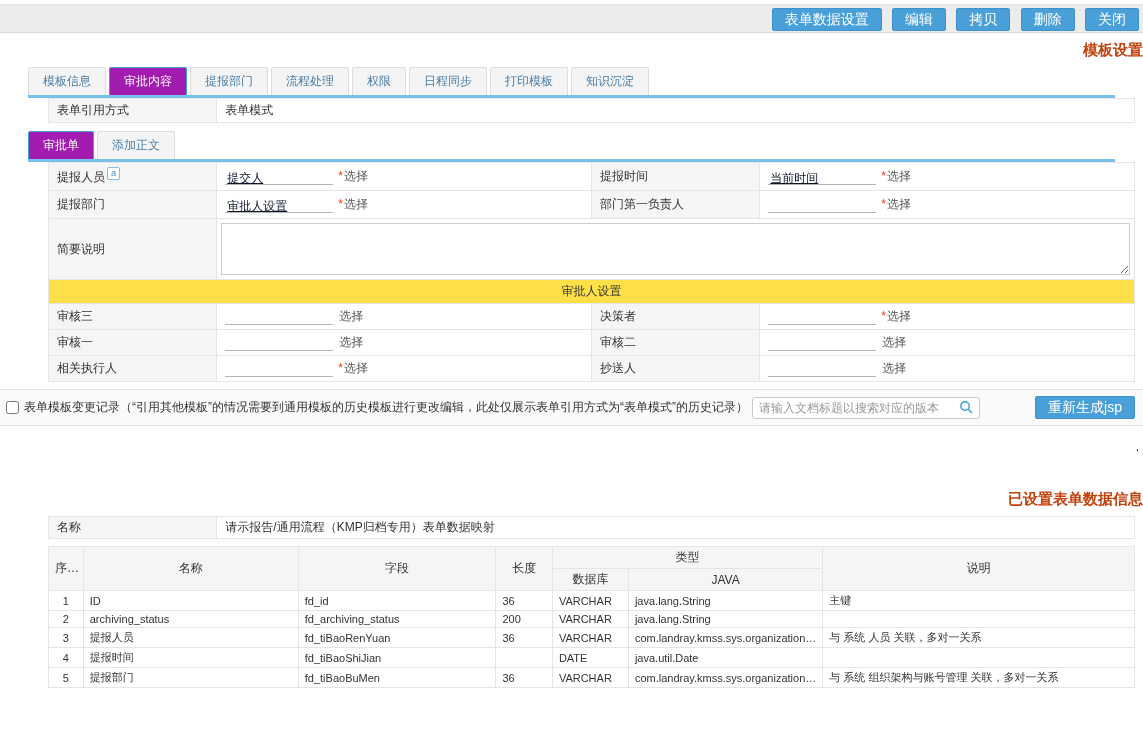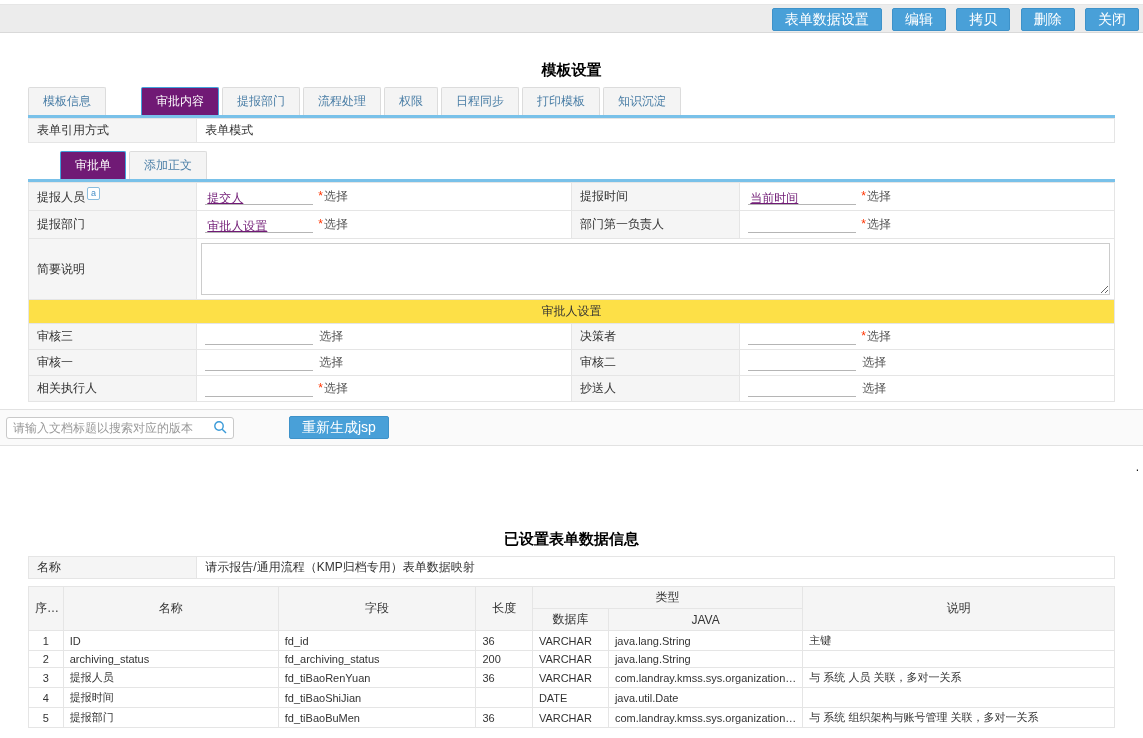--- a/index.html
+++ b/index.html
@@ -17,56 +17,55 @@
     padding:3px 4px; text-align:right; height:29px;
   }
   .btn {
     display:inline-block; vertical-align:middle;
     background:#49a0d8; border:1px solid #3e92c9; color:#fff;
     font-size:14px; line-height:15px; padding:3px 12px; margin-left:7px;
     border-radius:2px; cursor:pointer; font-family:inherit; white-space:nowrap;
   }
   .content { margin:0 28px; }
   .panel-title {
-    text-align:center; color:#000000; font-weight:bold; font-size:15px;
+    text-align:right; color:#c2410c; font-weight:bold; font-size:15px;
     padding:8px 0 7px;
-    margin-top:20px;
   }
   
   .tabs { display:flex; align-items:flex-end; }
   .tab {
     background:#f4f4f4; border:1px solid #dcdcdc; border-bottom:none;
     border-radius:2px 2px 0 0;
     padding:5px 14px; margin-right:3px; color:#4a7ea6; font-size:12px;
     cursor:pointer; white-space:nowrap;
   }
-  .tab.active { background:#701a75; color:#fff; border-color:#41a3dc;margin-left:32px; }
+  .tab.active { background:#a21caf; color:#fff; border-color:#41a3dc; }
   .tab-underline { height:3px; background:#79c1e9; }
   
-  table { border-collapse:collapse; width:100%; font-size:12px; table-layout:fixed; }
+  table { border-collapse:collapse; width:100%; font-size:12px; table-layout:fixed;margin-left:20px; }
   td, th { border:1px solid #e5e5e5; padding:3px 8px; overflow:hidden; white-space:nowrap; text-overflow:ellipsis; }
   td.lbl { background:#f5f5f5; }
   .kv-table { margin-top:0; }
   .kv-table td { height:24px; }
   .gap8 { height:8px; }
   .form-table td { height:28px; }
   .form-table td.section-head { background:#fde047; text-align:center; height:22px; }
   .form-table tr.appr td { height:26px; }
   .summary-cell { padding:4px; }
   textarea.summary {
     width:100%; height:52px; border:1px solid #ccc; background:#fff;
     font-family:inherit; font-size:12px; display:block; resize:both;
   }
   
   .ufield {
     display:inline-block; min-width:108px;
     border-bottom:1px solid #b5b5b5; padding:0 2px 1px; height:15px;
     vertical-align:bottom;
   }
-  .ufield a { color:#701a75; text-decoration:underline; cursor:pointer; }
+  .ufield a { color:#0f172a; text-decoration:underline; cursor:pointer; }
   .req { color:#f30; margin:0 1px 0 5px; }
   .req:empty { margin:0 0 0 6px; }
   .action { color:#555; cursor:pointer; }
   .info-icon {
     display:inline-block; width:13px; height:13px; line-height:11px;
     border:1px solid #8abcdd; border-radius:2px; color:#4a90c8;
     font-size:9px; text-align:center; background:#fff;
     vertical-align:super; margin-left:2px; cursor:pointer;
   }
   
@@ -216,20 +215,24 @@
         <td class="lbl">抄送人</td>
         <td>
           <span class="ufield"></span><span class="req"></span><span class="action">选择</span>
         </td>
       </tr>
     </tbody>
       </table>
   </div>
 
   <div class="history-strip">
+    <div class="history-left">
+      <input type="checkbox" style="">
+      <span>表单模板变更记录（“引用其他模板”的情况需要到通用模板的历史模板进行更改编辑，此处仅展示表单引用方式为“表单模式”的历史记录）</span>
+    </div>
     <div class="search-box">
       <input type="text" placeholder="请输入文档标题以搜索对应的版本" style="">
       <span class="search-icon">
         <svg width="14" height="14" viewBox="0 0 14 14">
             <circle cx="6" cy="6" r="4.2" fill="none" stroke="#3a9ad8" stroke-width="1.4"></circle>
             <line x1="9.2" y1="9.2" x2="13" y2="13" stroke="#3a9ad8" stroke-width="1.4"></line>
           </svg>
       </span>
     </div>
     <button class="btn regen-btn">重新生成jsp</button>

